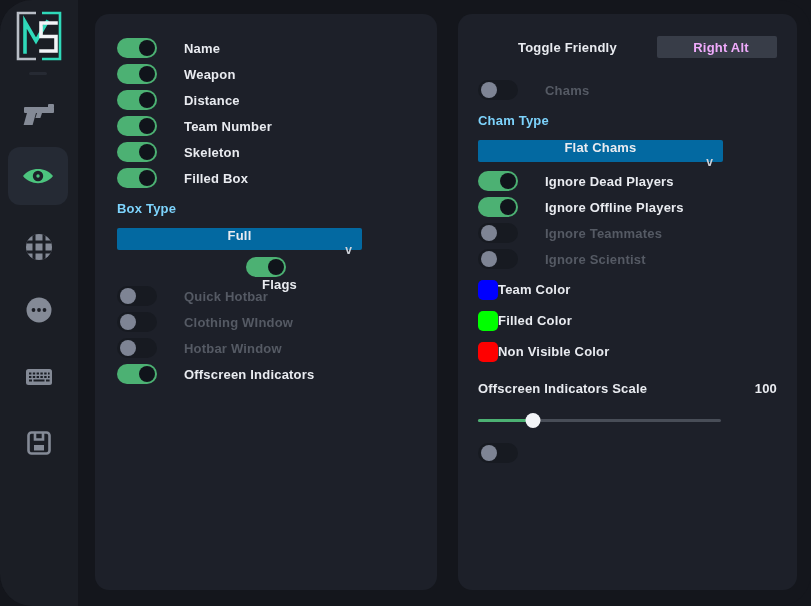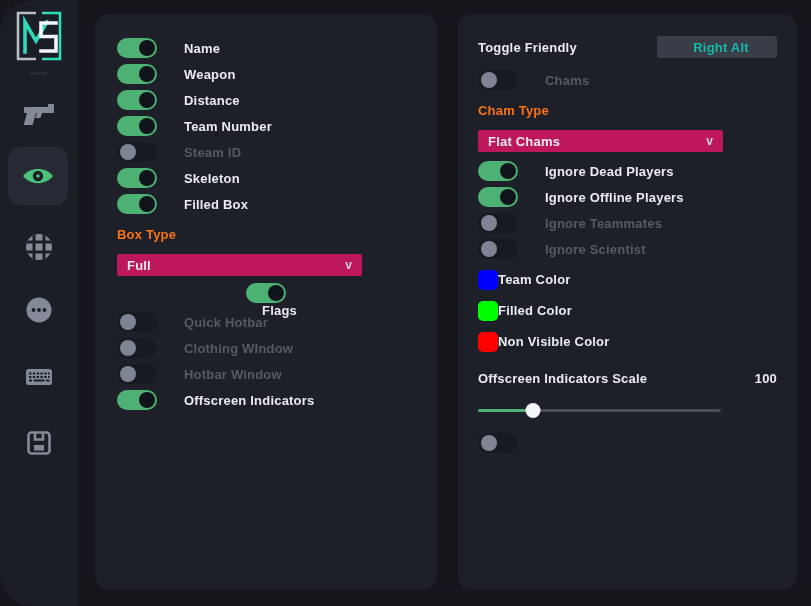--- a/index.html
+++ b/index.html
@@ -27,30 +27,30 @@
   
   .trow { display:flex; align-items:center; height:26px; }
   .toggle { width:40px; height:20px; border-radius:10px; background:#4cb173; position:relative; flex:0 0 auto; }
   .toggle .knob { position:absolute; top:2px; right:2px; width:16px; height:16px; border-radius:50%; background:#10141b; }
   .trow.off .toggle { background:#171a21; }
   .trow.off .toggle .knob { right:auto; left:3px; background:#7e8494; }
   .tlabel { margin-left:27px; font-size:13px; font-weight:bold; color:#e9ebf0; letter-spacing:.2px; }
   .trow.off .tlabel { color:#555a64; }
 
   
-  .sect { font-size:13px; font-weight:bold; color:#f97316; letter-spacing:.2px; height:20px; line-height:20px; margin-top:8px; }
-  .dropdown { margin-top:9px; width:245px; height:22px; background:#be185d; border-radius:2px; display:flex; align-items:center; padding:0 10px; cursor:default; }
+  .sect { font-size:13px; font-weight:bold; color:#7dd3fc; letter-spacing:.2px; height:20px; line-height:20px; margin-top:8px; }
+  .dropdown { margin-top:9px; width:245px; height:22px; background:#0369a1; border-radius:2px; display:flex; align-items:center; padding:0 10px; cursor:default;flex-direction:column; }
   .dropdown .dval { font-size:13px; font-weight:bold; color:#e9ebf0; letter-spacing:.2px; }
   .dropdown .chev { margin-left:auto; font-size:12px; font-weight:bold; color:#cfd3da; }
   .mt6 { margin-top:6px; } .mt7 { margin-top:7px;flex-direction:column; }
 
   
-  .keybind-row { display:flex; align-items:center; justify-content:space-between; height:24px; }
+  .keybind-row { display:flex; align-items:center; justify-content:space-between; height:24px;margin-left:40px; }
   .keybind-label { font-size:13px; font-weight:bold; color:#e9ebf0; letter-spacing:.2px; }
-  .keybind-btn { width:120px; height:22px; background:#383d48; border-radius:2px; display:flex; align-items:center; justify-content:center; font-size:13px; font-weight:bold; color:#14b8a6; letter-spacing:.2px;padding-left:8px; }
+  .keybind-btn { width:120px; height:22px; background:#383d48; border-radius:2px; display:flex; align-items:center; justify-content:center; font-size:13px; font-weight:bold; color:#f0abfc; letter-spacing:.2px;padding-left:8px; }
 
   .crow { display:flex; align-items:center; height:31px; }
   .swatch { width:20px; height:20px; border-radius:5px; flex:0 0 auto; }
   .clabel { font-size:13px; font-weight:bold; color:#e9ebf0; letter-spacing:.2px; }
 
   .slider-head { margin-top:12px; display:flex; align-items:center; justify-content:space-between; height:18px; }
   .slider-name, .slider-val { font-size:13px; font-weight:bold; color:#e9ebf0; letter-spacing:.2px; }
   .slider-wrap { position:relative; margin-top:16px; height:15px; width:243px; }
   .slider-track { position:absolute; top:6px; left:0; width:100%; height:3px; border-radius:2px; background:#484d57; }
   .slider-fill { position:absolute; top:6px; left:0; height:3px; border-radius:2px; background:#4cb173; }
@@ -168,26 +168,20 @@
           <div class="knob"></div>
         </div>
       <div class="tlabel">Distance</div>
     </div>
     <div class="trow on">
       <div class="toggle">
           <div class="knob"></div>
         </div>
       <div class="tlabel">Team Number</div>
     </div>
-    <div class="trow off">
-      <div class="toggle">
-          <div class="knob"></div>
-        </div>
-      <div class="tlabel">Steam ID</div>
-    </div>
     <div class="trow on">
       <div class="toggle">
           <div class="knob"></div>
         </div>
       <div class="tlabel">Skeleton</div>
     </div>
     <div class="trow on">
       <div class="toggle">
           <div class="knob"></div>
         </div>
@@ -233,21 +227,21 @@
     </div>
   </div>
 
   <div class="panel panel-right">
 
     <div class="keybind-row">
       <span class="keybind-label">Toggle Friendly</span>
       <div class="keybind-btn">Right Alt</div>
     </div>
 
-    <div class="trow off" style="margin-top:8px;">
+    <div class="trow off" style="margin-top:18px;">
       <div class="toggle">
           <div class="knob"></div>
         </div>
       <div class="tlabel">Chams</div>
     </div>
 
     <div class="sect">Cham Type</div>
 
     <div class="dropdown">
       <span class="dval">Flat Chams</span>

